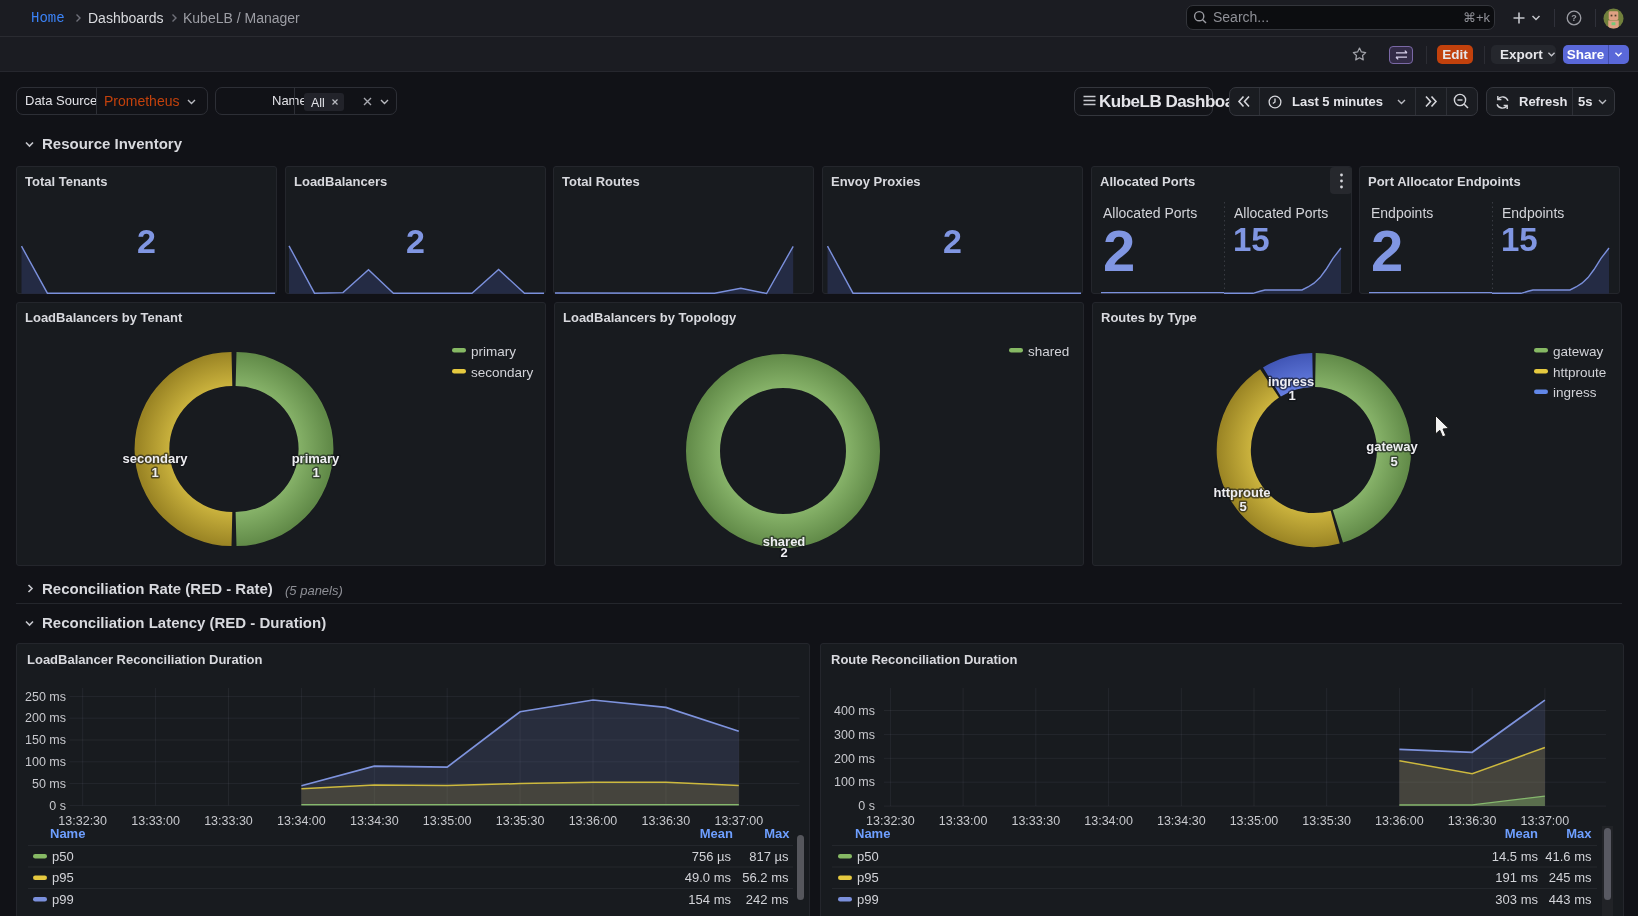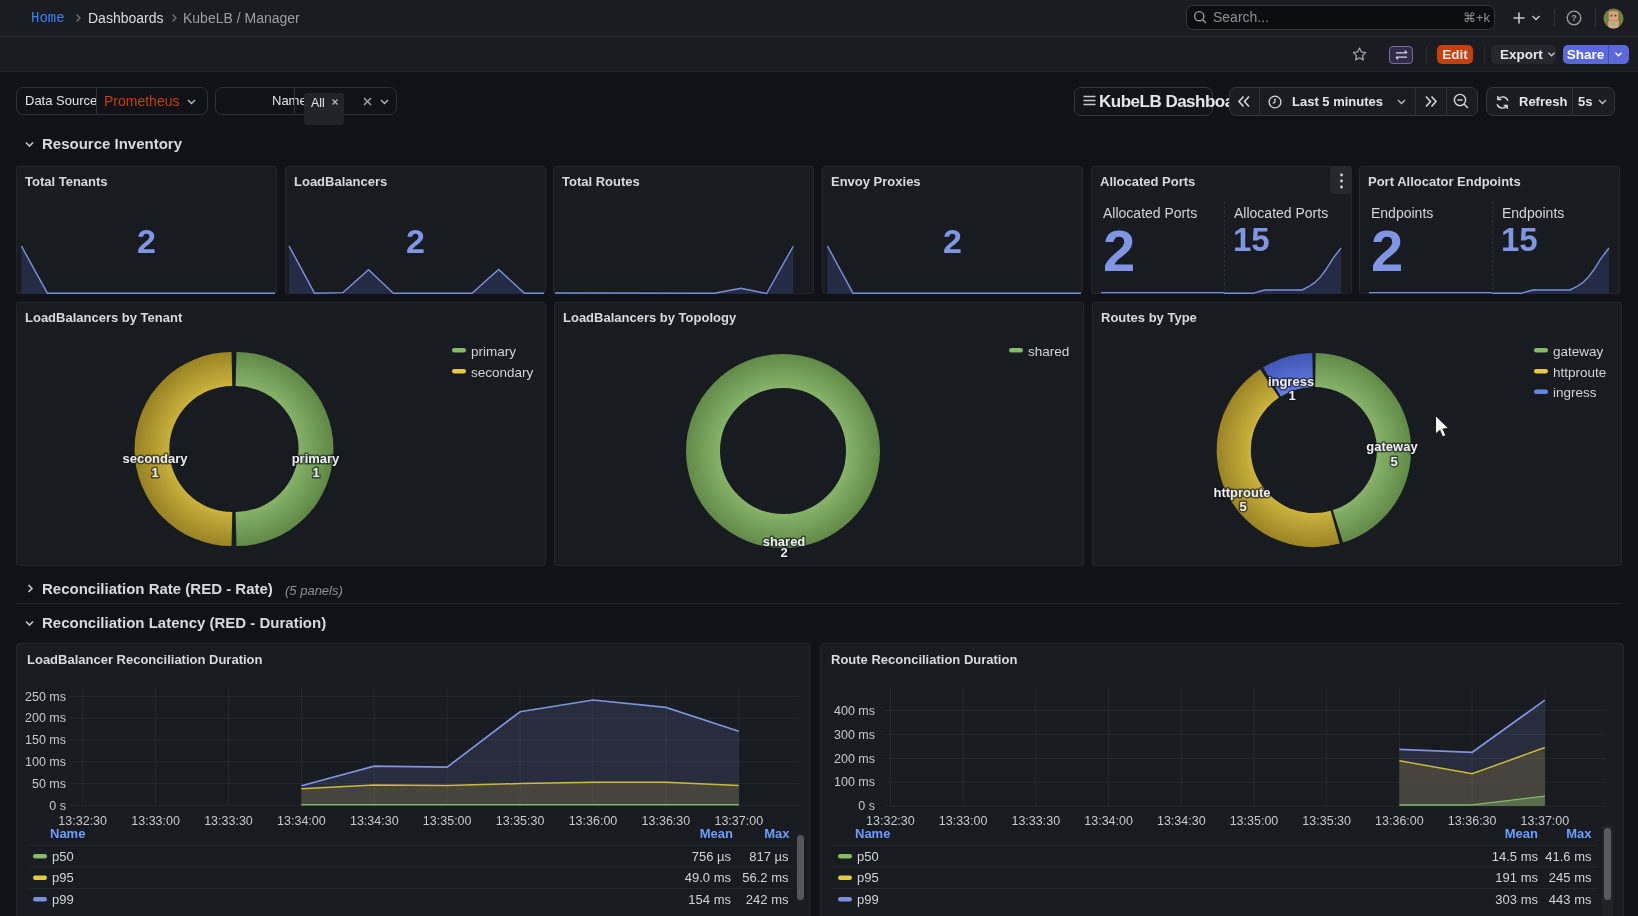--- a/index.html
+++ b/index.html
@@ -92,21 +92,21 @@
   <div class="abs" style="left:16px;top:87px;width:192px;height:28px;border:1px solid #2d2f36;border-radius:7px;"></div>
   <div class="abs" style="left:25px;top:87px;height:28px;line-height:28px;font-size:13px;font-weight:400;color:#e2e2e7;">Data Source</div>
   <div class="abs" style="left:96px;top:88px;width:1px;height:26px;background:#2d2f36;"></div>
   <div class="abs" style="left:104px;top:87px;height:28px;line-height:28px;font-size:14px;color:#c2410c;">Prometheus</div>
   <svg class="abs" style="left:186px;top:98px" width="11" height="8" viewBox="0 0 10 8">
       <path d="M1.5 2 L5 5.5 L8.5 2" stroke="#b9bac0" stroke-width="1.4" fill="none"></path>
     </svg>
   <div class="abs" style="left:215px;top:87px;width:182px;height:28px;border:1px solid #2d2f36;border-radius:7px;"></div>
   <div class="abs" style="left:224px;top:87px;height:40px;line-height:28px;font-size:13px;font-weight:400;color:#e2e2e7;margin-left:48px;">Namespace</div>
   <div class="abs" style="left:294px;top:88px;width:1px;height:26px;background:#2d2f36;"></div>
-  <div class="abs" style="left:304px;top:93px;width:40px;height:32px;background:#22232a;border-radius:3px;line-height:17px;"><span style="margin-left:7px;font-size:12.5px;color:#e2e2e7;">All</span>
+  <div class="abs" style="left:304px;top:93px;width:40px;height:18px;background:#22232a;border-radius:3px;line-height:17px;"><span style="margin-left:7px;font-size:12.5px;color:#e2e2e7;">All</span>
     <svg style="position:absolute;right:5px;top:5px" width="8" height="8" viewBox="0 0 8 8">
         <path d="M1.5 1.5 L6.5 6.5 M6.5 1.5 L1.5 6.5" stroke="#b9bac0" stroke-width="1.2"></path>
       </svg></div>
   <svg class="abs" style="left:362px;top:96px" width="11" height="11" viewBox="0 0 11 11">
       <path d="M2 2 L9 9 M9 2 L2 9" stroke="#a7a8af" stroke-width="1.4"></path>
     </svg>
   <svg class="abs" style="left:379px;top:98px" width="11" height="8" viewBox="0 0 10 8">
       <path d="M1.5 2 L5 5.5 L8.5 2" stroke="#b9bac0" stroke-width="1.4" fill="none"></path>
     </svg>
 

